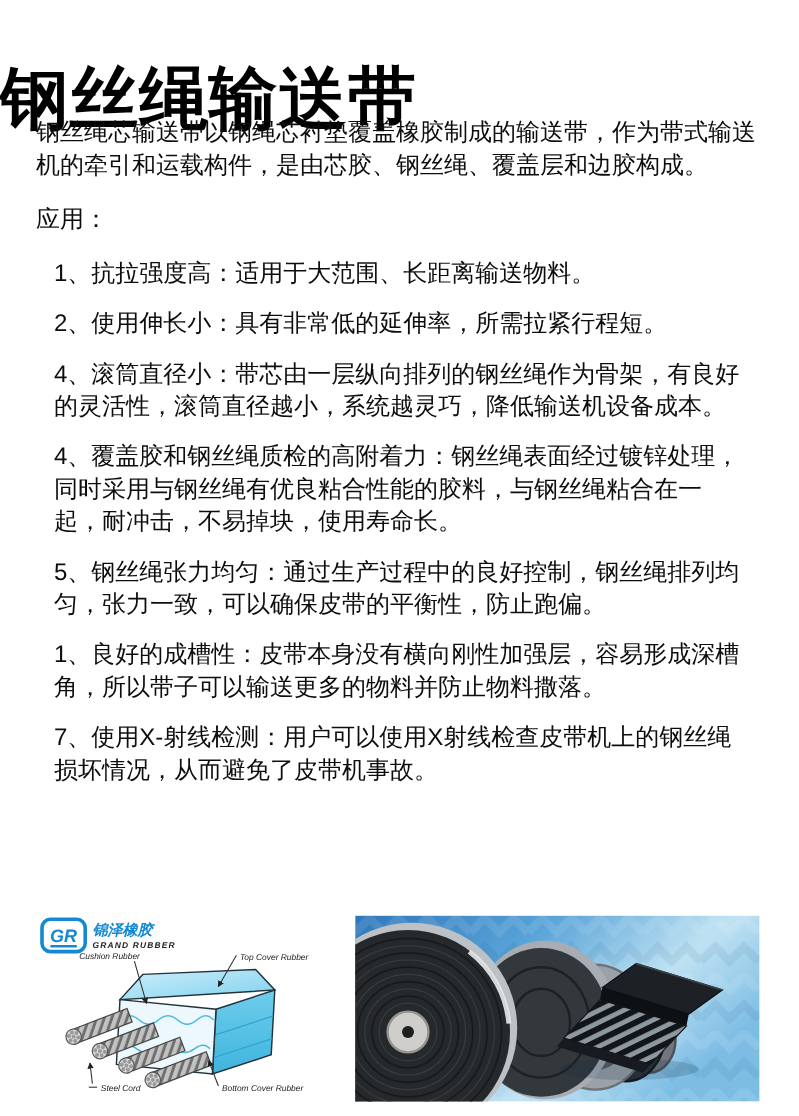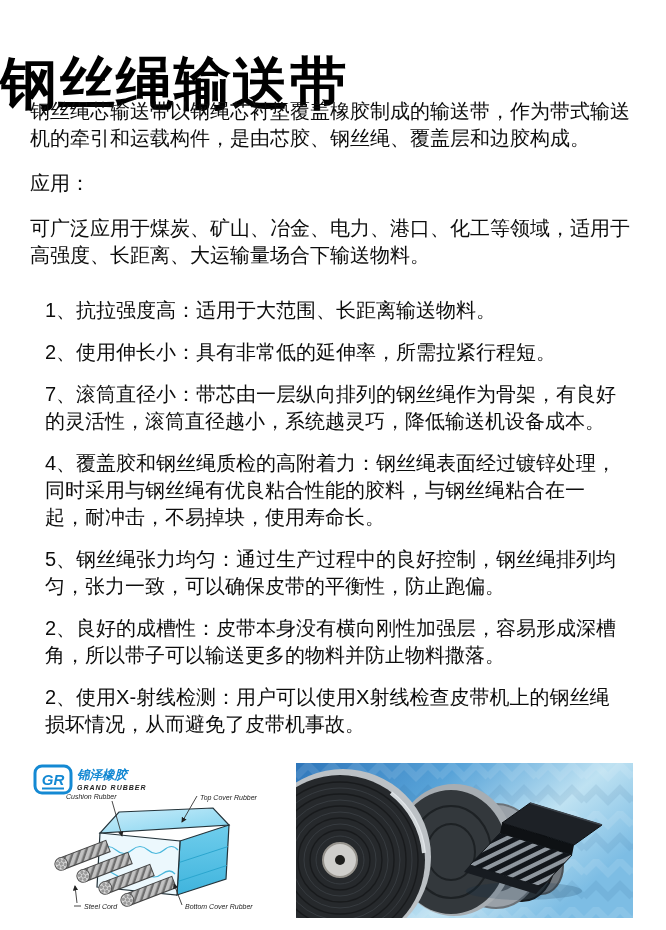--- a/index.html
+++ b/index.html
@@ -22,29 +22,28 @@
 </head>
 <body>
 
 <div class="page">
 
   <h1 class="title">钢丝绳输送带</h1>
 
   <div class="content">
     <p class="gap18"> 钢丝绳芯输送带以钢绳芯衬垫覆盖橡胶制成的输送带，作为带式输送机的牵引和运载构件，是由芯胶、钢丝绳、覆盖层和边胶构成。</p>
     <p class="gap18">应用：</p>
-    <p class="gap28"> 可广泛应用于煤炭、矿山、冶金、电力、港口、化工等领域，适用于高强度、长距离、大运输量场合下输送物料。</p>
     <div class="features">
       <p>1、抗拉强度高：适用于大范围、长距离输送物料。</p>
       <p>2、使用伸长小：具有非常低的延伸率，所需拉紧行程短。</p>
-      <p>7、滚筒直径小：带芯由一层纵向排列的钢丝绳作为骨架，有良好的灵活性，滚筒直径越小，系统越灵巧，降低输送机设备成本。</p>
+      <p>4、滚筒直径小：带芯由一层纵向排列的钢丝绳作为骨架，有良好的灵活性，滚筒直径越小，系统越灵巧，降低输送机设备成本。</p>
       <p>4、覆盖胶和钢丝绳质检的高附着力：钢丝绳表面经过镀锌处理，同时采用与钢丝绳有优良粘合性能的胶料，与钢丝绳粘合在一起，耐冲击，不易掉块，使用寿命长。</p>
       <p>5、钢丝绳张力均匀：通过生产过程中的良好控制，钢丝绳排列均匀，张力一致，可以确保皮带的平衡性，防止跑偏。</p>
-      <p>2、良好的成槽性：皮带本身没有横向刚性加强层，容易形成深槽角，所以带子可以输送更多的物料并防止物料撒落。</p>
-      <p>2、使用X-射线检测：用户可以使用X射线检查皮带机上的钢丝绳损坏情况，从而避免了皮带机事故。</p>
+      <p>1、良好的成槽性：皮带本身没有横向刚性加强层，容易形成深槽角，所以带子可以输送更多的物料并防止物料撒落。</p>
+      <p>7、使用X-射线检测：用户可以使用X射线检查皮带机上的钢丝绳损坏情况，从而避免了皮带机事故。</p>
     </div>
   </div>
 
   <div class="figure-row">
 
     <div class="diagram">
       <svg width="253" height="158" viewBox="0 0 253 158">
         <defs>
           <marker id="arw" markerWidth="7" markerHeight="7" refX="5" refY="3" orient="auto">
             <path d="M0,0 L6,3 L0,6 Z" fill="#222"></path>

